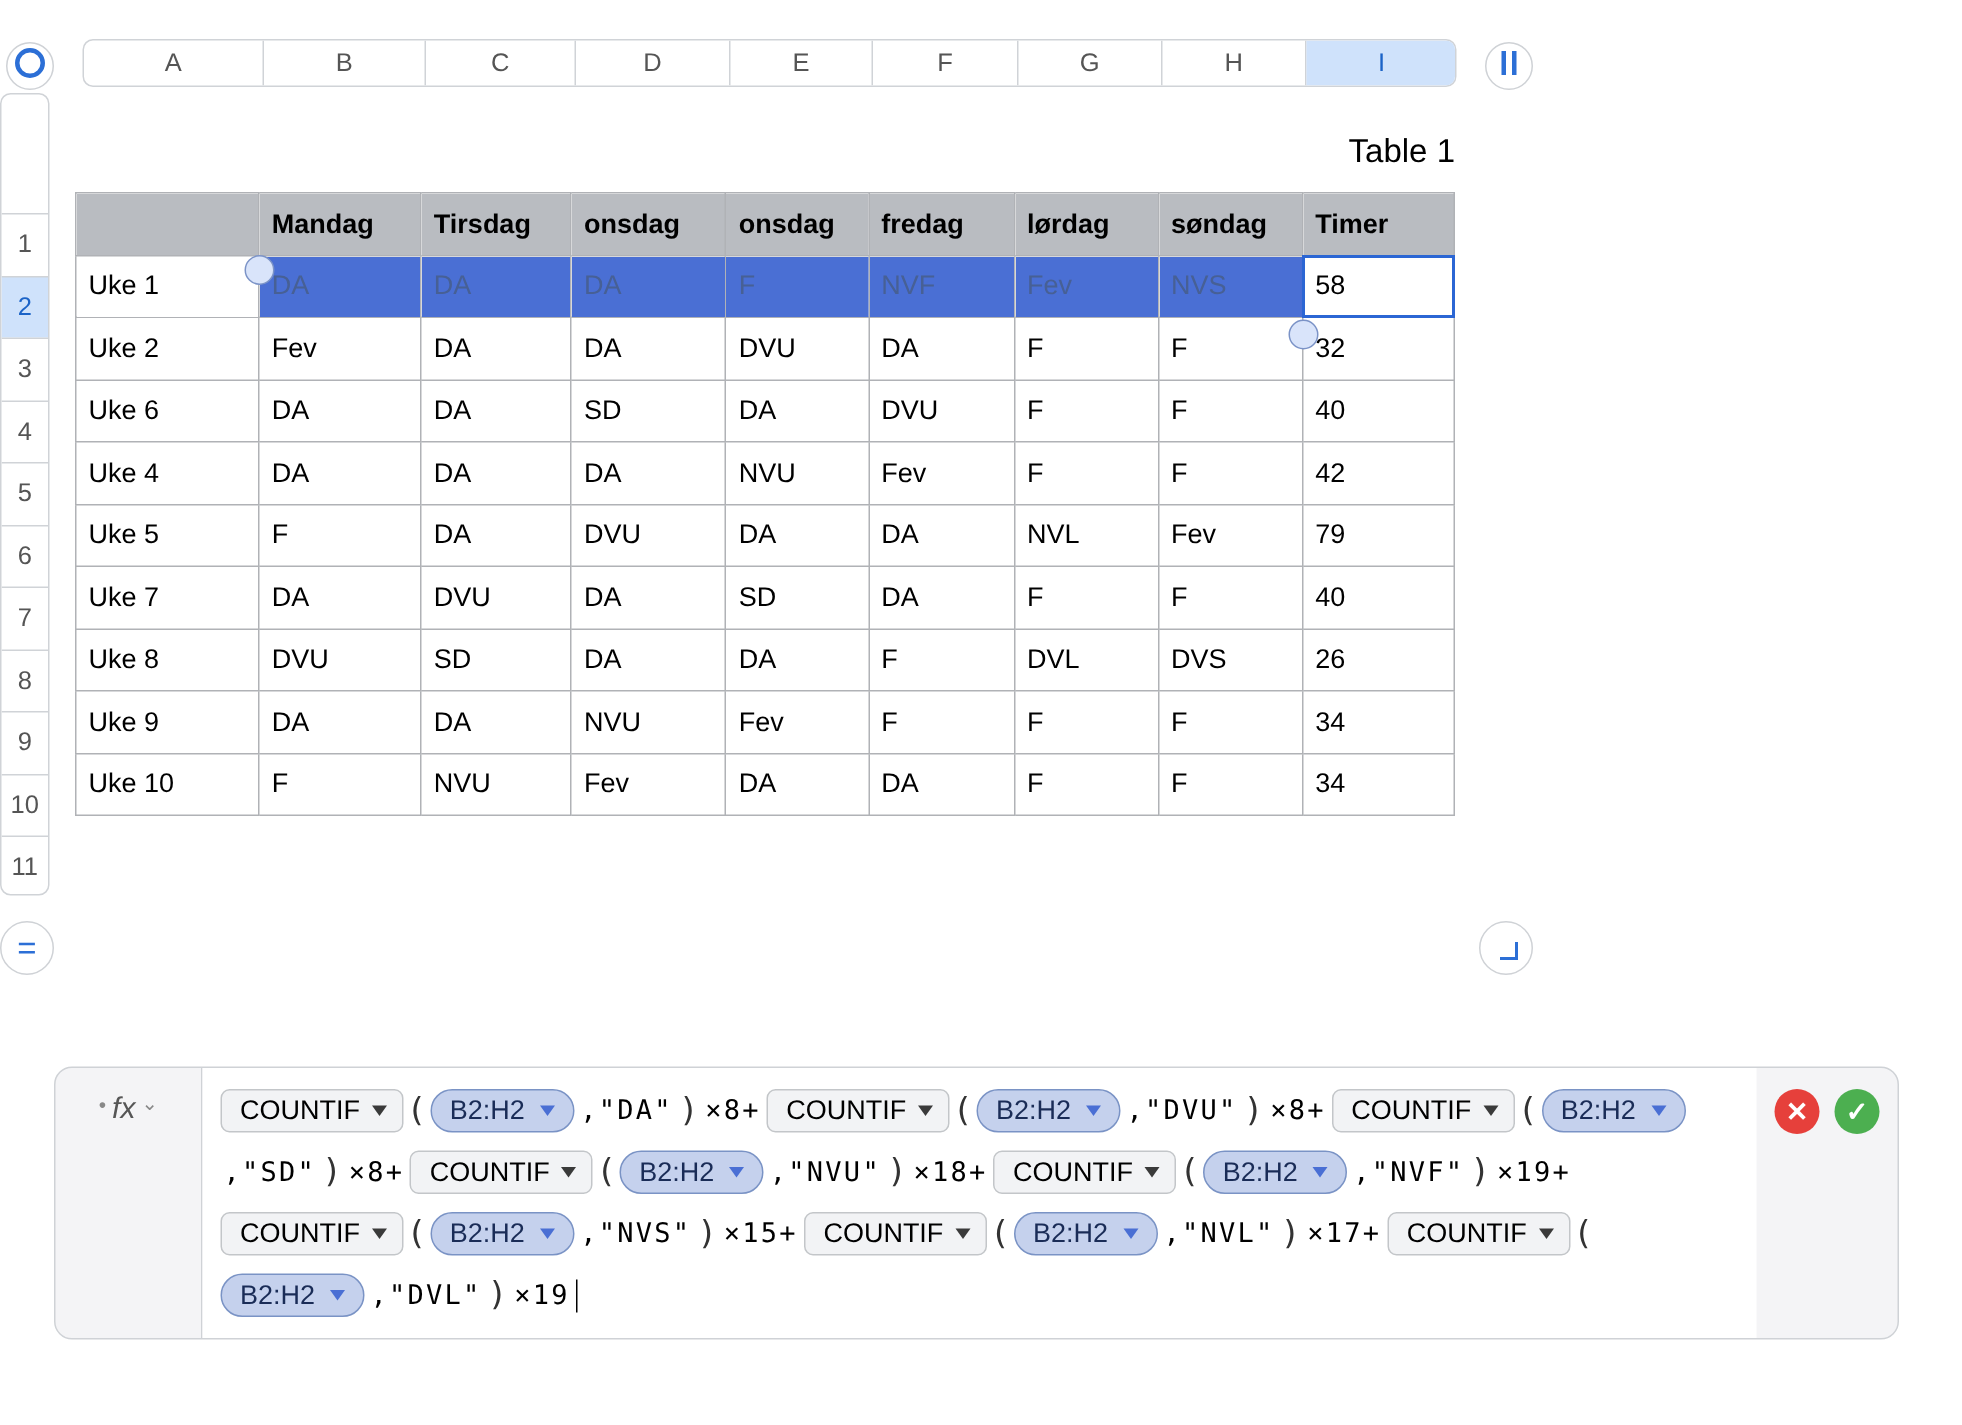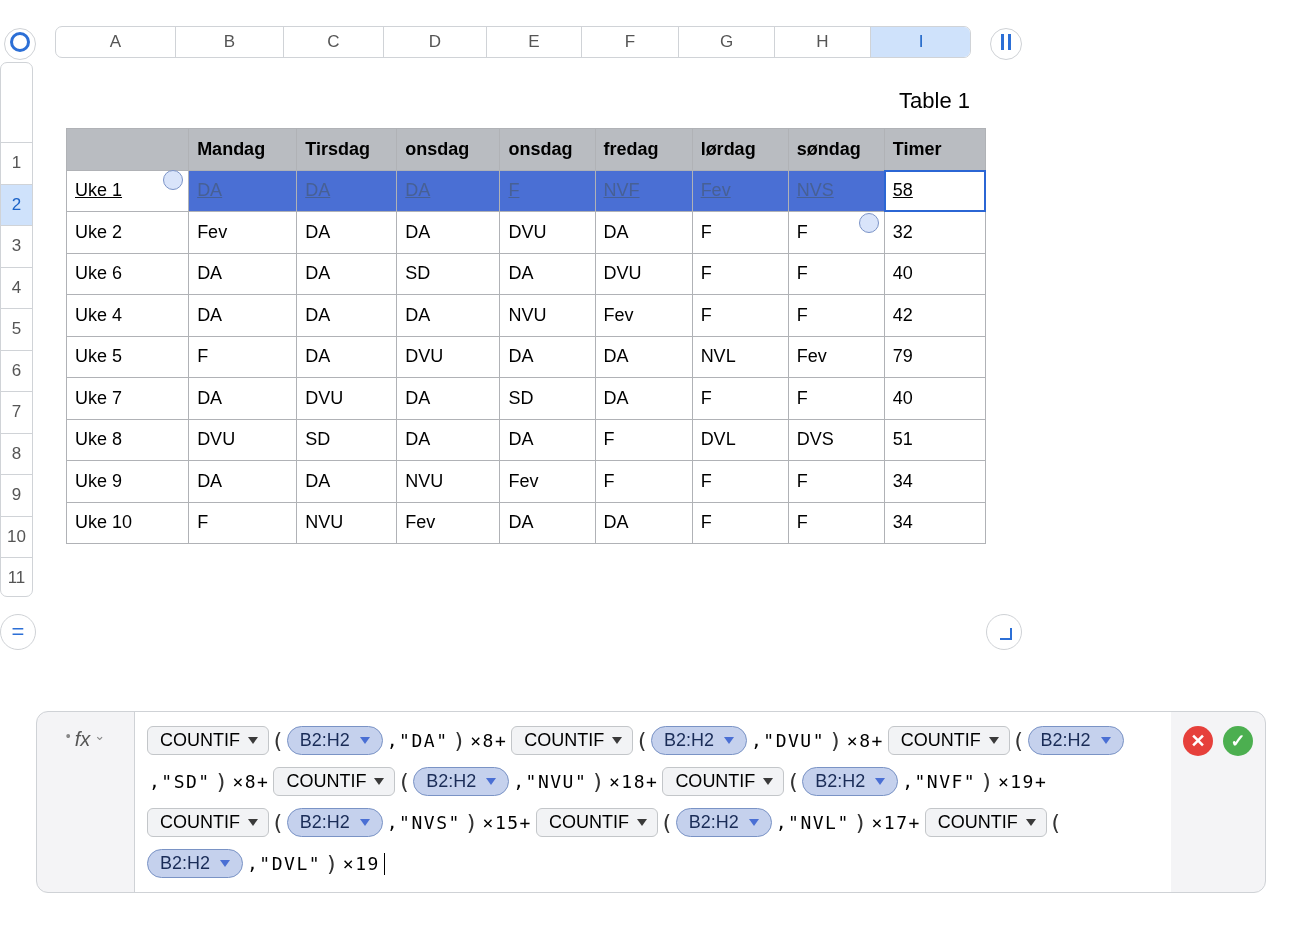--- a/index.html
+++ b/index.html
@@ -146,21 +146,20 @@
   .table-title {
     text-align:right;
     font-size:22px;
     margin-bottom:14px;
     font-weight:400;
   }
   table.sheet {
     border-collapse: collapse;
     width: 100%;
     table-layout: fixed;
-    margin-left: 16px;
   }
   table.sheet th, table.sheet td {
     border: 1px solid #b0b2b6;
     padding: 8px 8px;
     font-size: 18px;
     text-align: left;
     height: 41.5px;
     font-weight: 400;
     overflow: hidden;
     white-space: nowrap;
@@ -169,21 +168,20 @@
     background: #b9bcc1;
     font-weight: 600;
   }
   th.corner { background:#b9bcc1; }
 
   .timer-col { text-align:left; padding-right:10px; }
   th.timer-col { text-align:left; }
   .sel-range td {
     background:#4a6fd4;
     color:#476095;
-    text-decoration:underline;
   }
   .sel-range td.rowlbl {
     background:#fff; color:#000;
   }
   .sel-cell {
     background:#fff !important;
     color:#000 !important;
     outline:2px solid #2b66d4;
     outline-offset:-2px;
     position:relative;
@@ -444,21 +442,21 @@
         </tr>
         <tr>
           <td class="rowlbl">Uke 8</td>
           <td>DVU</td>
           <td>SD</td>
           <td>DA</td>
           <td>DA</td>
           <td>F</td>
           <td>DVL</td>
           <td>DVS</td>
-          <td class="timer-col">51</td>
+          <td class="timer-col">26</td>
         </tr>
         <tr>
           <td class="rowlbl">Uke 9</td>
           <td>DA</td>
           <td>DA</td>
           <td>NVU</td>
           <td>Fev</td>
           <td>F</td>
           <td>F</td>
           <td>F</td>

